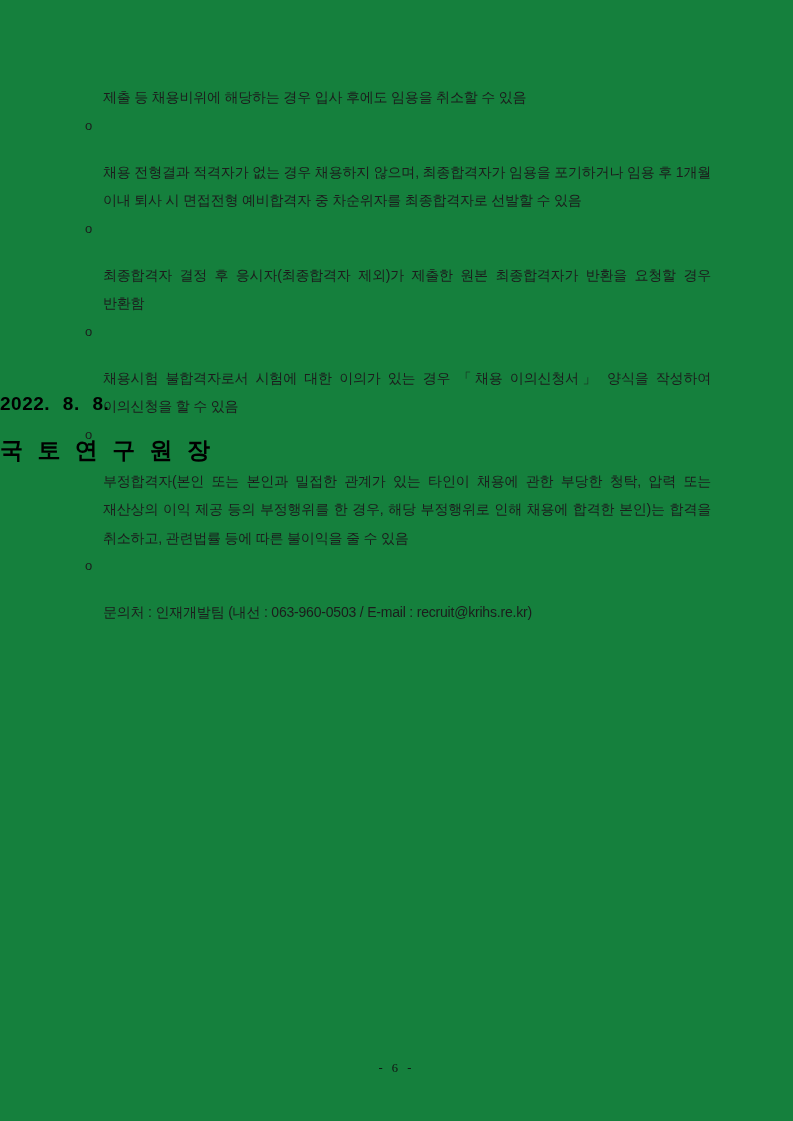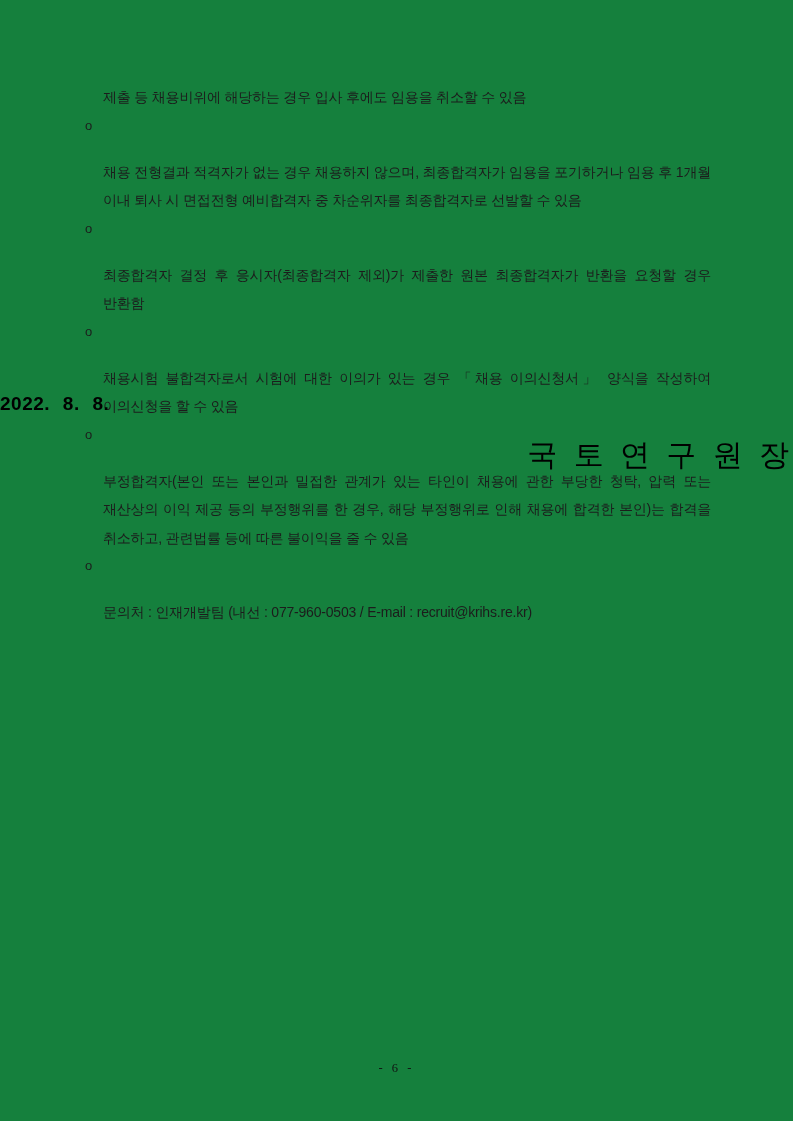--- a/index.html
+++ b/index.html
@@ -55,23 +55,23 @@
     font-weight: bold;
     color: #000000;
     word-spacing: 7px;
     letter-spacing: 0.5px;
   }
   .signature-line {
     position: absolute;
     top: 435px;
     left: 0;
     width: 100%;
-    text-align: right;
-    font-size: 30px;
-    font-weight: normal;
+    text-align: left;
+    font-size: 23px;
+    font-weight: bold;
     color: #000000;
     letter-spacing: 4px;
   }
   .page-footer {
     position: absolute;
     top: 1061px;
     left: 0;
     width: 100%;
     text-align: center;
     font-size: 12.5px;
@@ -104,21 +104,21 @@
       <span class="bullet-text">채용시험 불합격자로서 시험에 대한 이의가 있는 경우 「채용 이의신청서」 양식을 작성하여 이의신청을 할 수 있음</span>
     </div>
 
     <div class="bullet-item">
       <span class="bullet-marker">o</span>
       <span class="bullet-text">부정합격자(본인 또는 본인과 밀접한 관계가 있는 타인이 채용에 관한 부당한 청탁, 압력 또는 재산상의 이익 제공 등의 부정행위를 한 경우, 해당 부정행위로 인해 채용에 합격한 본인)는 합격을 취소하고, 관련법률 등에 따른 불이익을 줄 수 있음</span>
     </div>
 
     <div class="bullet-item">
       <span class="bullet-marker">o</span>
-      <span class="bullet-text">문의처 : 인재개발팀 (내선 : 077-960-0503 / E-mail : recruit@krihs.re.kr)</span>
+      <span class="bullet-text">문의처 : 인재개발팀 (내선 : 063-960-0503 / E-mail : recruit@krihs.re.kr)</span>
     </div>
 
   </div>
 
   <div class="date-line">2022. 8. 8.</div>
 
   <div class="signature-line">국 토 연 구 원 장</div>
 
   <div class="page-footer">- 6 -</div>
 

